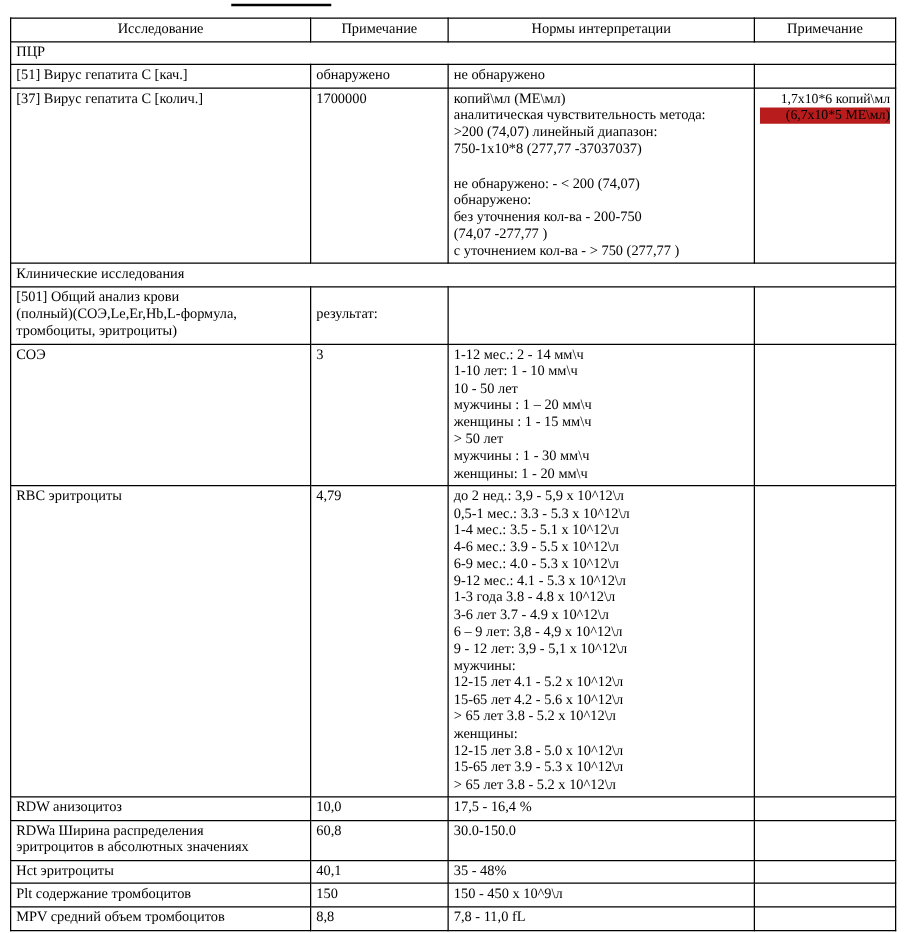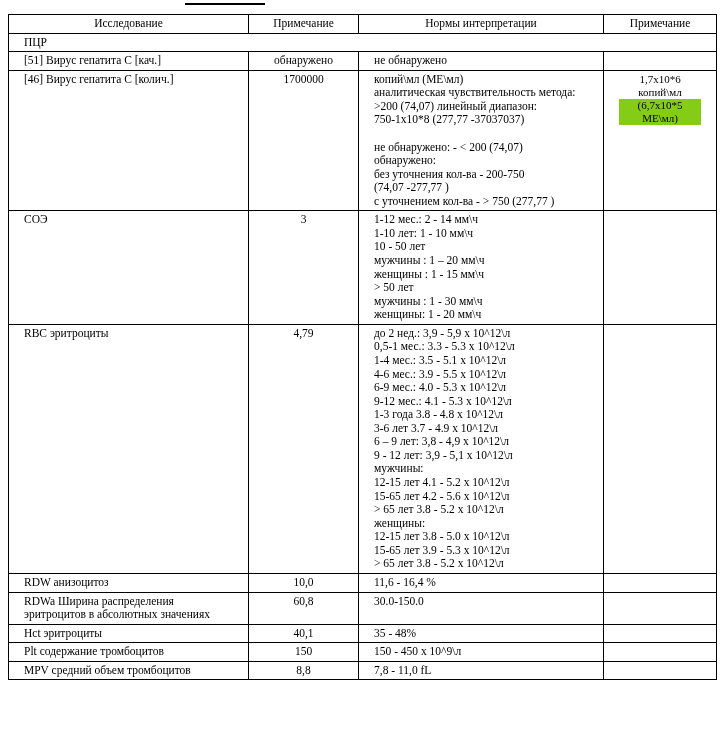--- a/index.html
+++ b/index.html
@@ -33,47 +33,47 @@
     left: 8px;
     top: 14px;
     width: 708px;
     border-collapse: collapse;
     table-layout: fixed;
     font-size: 11.5px;
   }
   table.report td, table.report th {
     border: 1px solid #000;
     vertical-align: top;
-    padding: 2px 15px;
+    padding: 2px 4px;
     line-height: 1.18;
     font-weight: normal;
   }
   thead th {
     text-align: center;
     font-weight: bold;
     font-size: 11.5px;
     padding: 3px 2px;
     vertical-align: middle;
   }
   .col-1 { width: 240px; }
   .col-2 { width: 110px; }
   .col-3 { width: 245px; }
   .col-4 { width: 113px; }
 
   .section-row td {
     padding: 2px 0 3px 0;
   }
-  .c-center { text-align: center; }
+  .c-center { text-align: left; }
   .v-mid { vertical-align: middle; }
   .pad-left-18 { padding-left: 22px; }
   .highlight {
-    background: #84cc16;
+    background: #b91c1c;
   }
   .note-cell {
-    text-align: center;
+    text-align: right;
     vertical-align: middle;
     font-size: 11px;
   }
   .small-line { display: block; }
   .indent-name {
     padding-left: 26px;
   }
   .cell-ml { white-space: pre-line; }
 </style>
 </head>
@@ -105,39 +105,50 @@
       </tr>
 
       <tr>
         <td>[51] Вирус гепатита С [кач.]</td>
         <td class="c-center">обнаружено</td>
         <td>не обнаружено</td>
         <td></td>
       </tr>
 
       <tr>
-        <td class="v-mid">[46] Вирус гепатита С [колич.]</td>
+        <td class="v-mid">[37] Вирус гепатита С [колич.]</td>
         <td class="c-center v-mid">1700000</td>
         <td class="cell-ml">копий\мл  (МЕ\мл)
 аналитическая чувствительность метода:
 &gt;200 (74,07) линейный диапазон:
 750-1х10*8  (277,77 -37037037)
 
 не обнаружено:                 - &lt; 200 (74,07)
 обнаружено:
 без уточнения кол-ва -      200-750
                                       (74,07 -277,77 )
 с уточнением кол-ва  -  &gt; 750 (277,77 )</td>
         <td class="note-cell">
           <span class="small-line">1,7х10*6 копий\мл</span>
           <span class="small-line highlight">(6,7х10*5 МЕ\мл)</span>
         </td>
       </tr>
 
-
+      <tr class="section-row">
+        <td colspan="4">Клинические исследования</td>
+      </tr>
+
+      <tr>
+        <td class="cell-ml">[501] Общий анализ крови
+(полный)(СОЭ,Le,Er,Hb,L-формула,
+тромбоциты, эритроциты)</td>
+        <td class="c-center" style="vertical-align:middle">результат:</td>
+        <td></td>
+        <td></td>
+      </tr>
 
       <tr>
         <td class="v-mid indent-name">СОЭ</td>
         <td class="c-center v-mid">3</td>
         <td class="cell-ml">1-12 мес.: 2 - 14 мм\ч
 1-10 лет: 1 - 10 мм\ч
 10 - 50 лет
 мужчины : 1 – 20 мм\ч
 женщины : 1 - 15 мм\ч
 &gt; 50 лет
@@ -167,21 +178,21 @@
 12-15 лет  3.8 - 5.0  x 10^12\л
 15-65 лет  3.9 - 5.3  x 10^12\л
 &gt;  65 лет  3.8 - 5.2  x 10^12\л</td>
         <td></td>
       </tr>
 
 
       <tr>
         <td class="pad-left-18">RDW анизоцитоз</td>
         <td class="c-center">10,0</td>
-        <td>11,6 - 16,4 %</td>
+        <td>17,5 - 16,4 %</td>
         <td></td>
       </tr>
 
       <tr>
         <td class="pad-left-18 cell-ml">RDWa Ширина распределения
 эритроцитов в абсолютных значениях</td>
         <td class="c-center v-mid">60,8</td>
         <td class="v-mid">30.0-150.0</td>
         <td></td>
       </tr>

